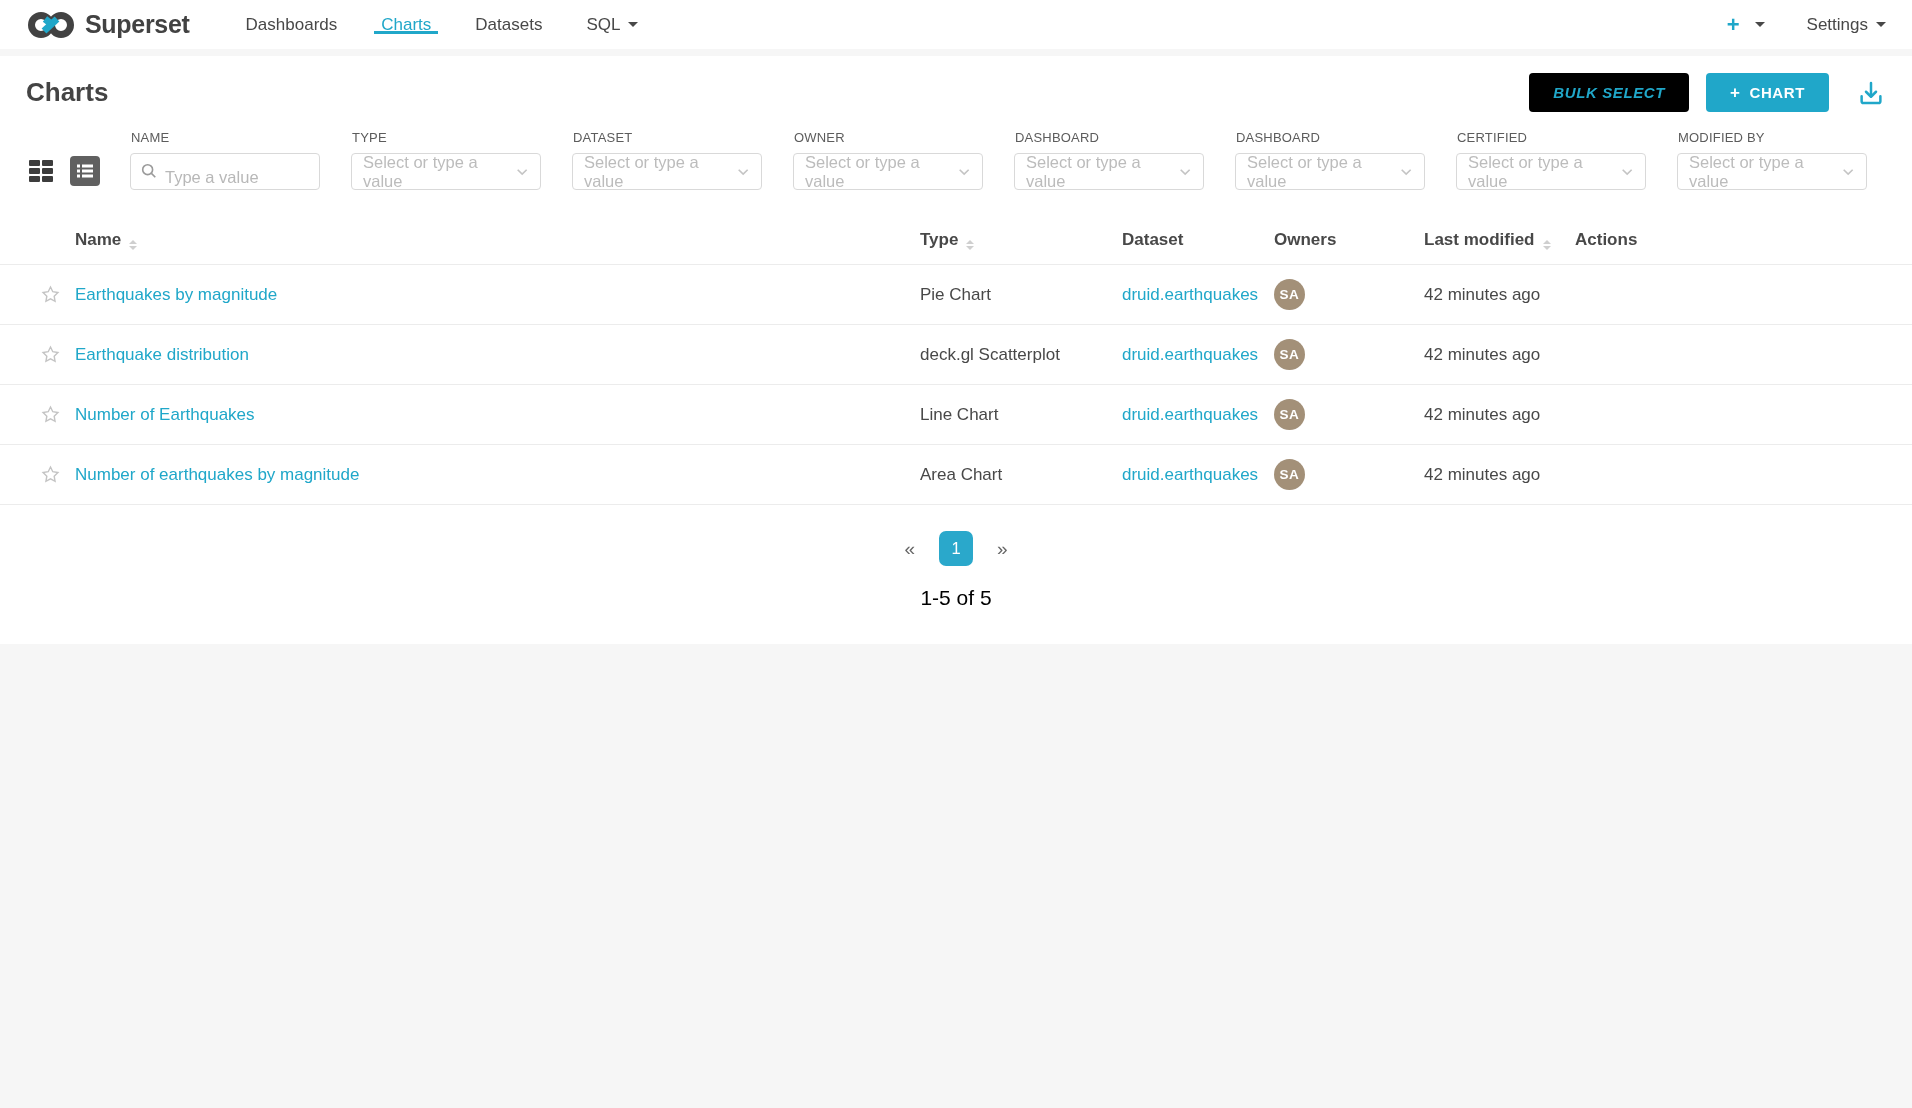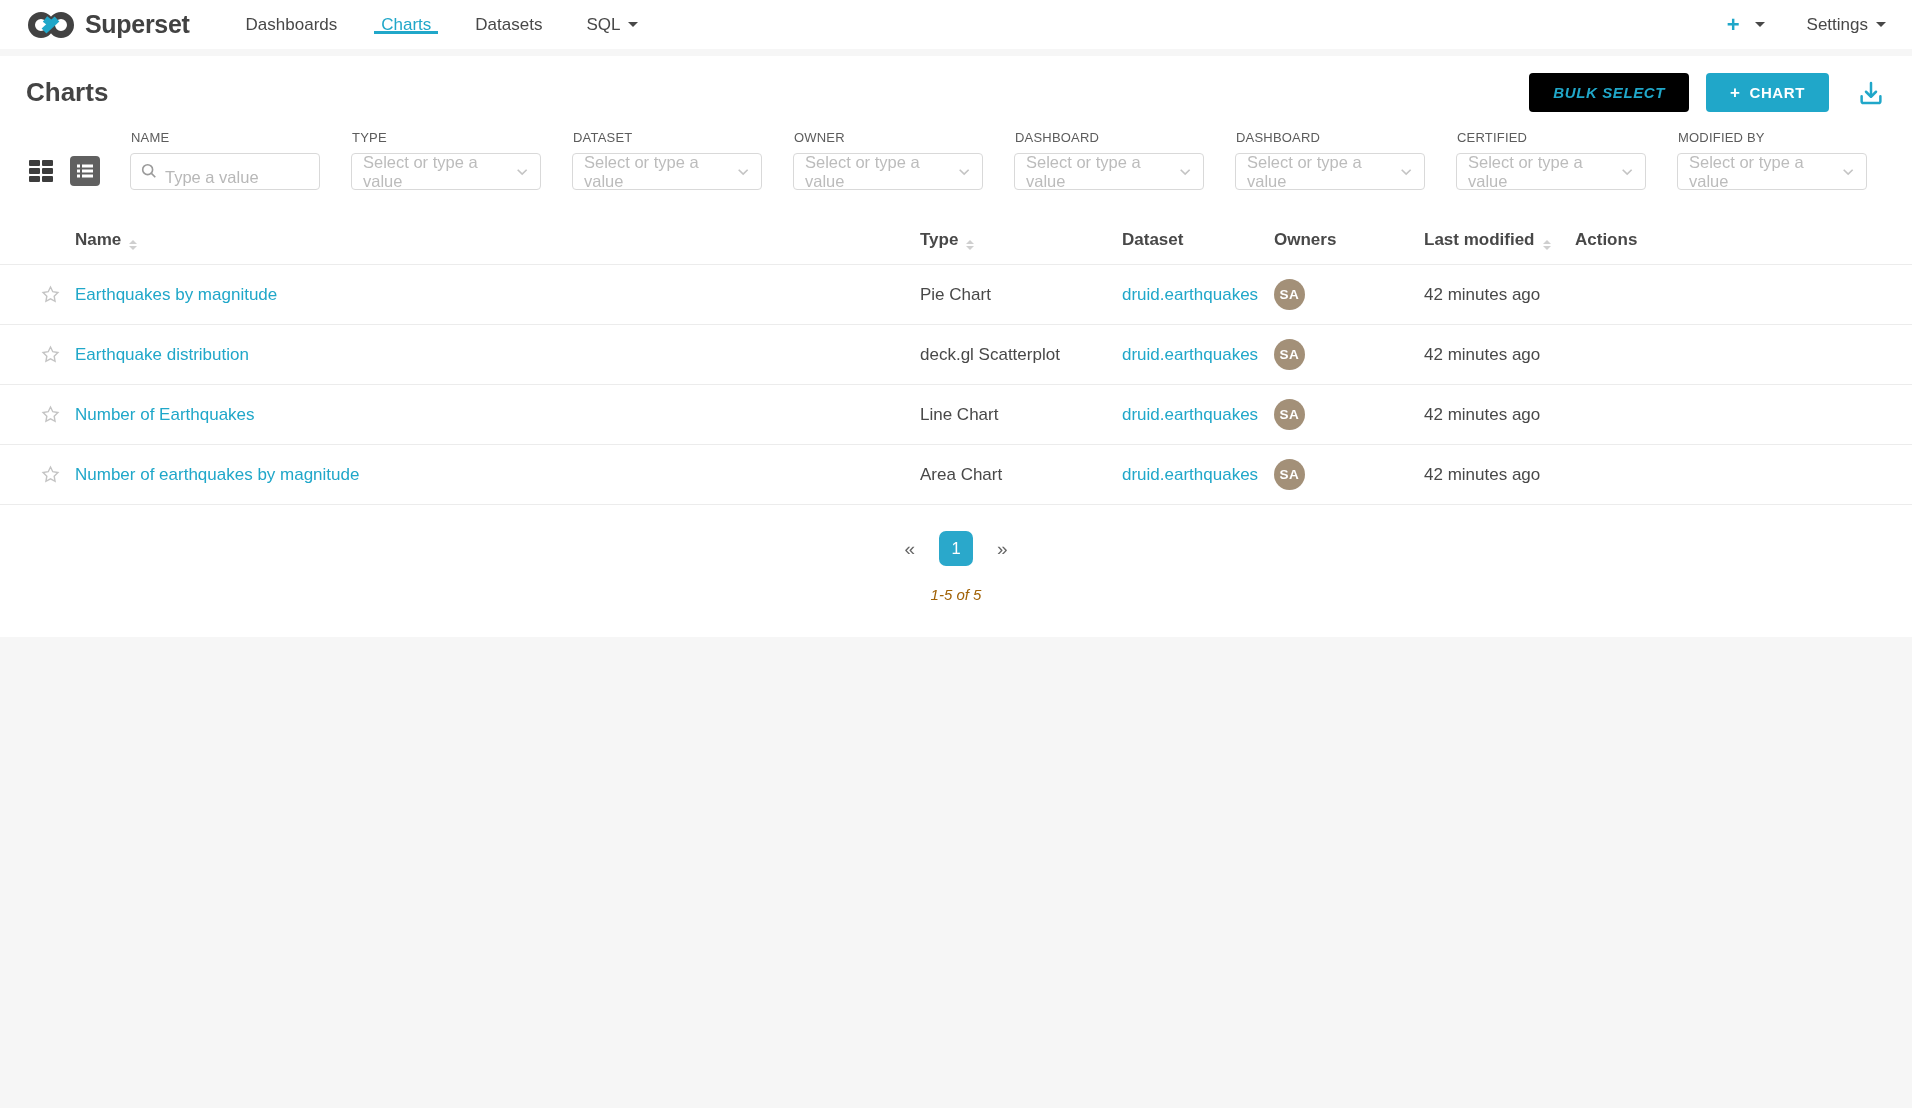--- a/index.html
+++ b/index.html
@@ -85,21 +85,21 @@
   }
   .star-btn { background:none; border:none; cursor:pointer; display:flex; align-items:center; }
   
   .pager-wrap { background:#fff; padding:26px 0 34px 0; text-align:center; }
   .pager { display:inline-flex; align-items:center; gap:14px; }
   .pg-arrow { color:#666; font-size:19px; padding:4px 10px; cursor:pointer; background:none; border:none; font-family:inherit; }
   .pg-num {
     min-width:34px; height:35px; line-height:35px; background:#2AA8CB; color:#fff;
     border-radius:7px; font-size:16.5px; cursor:pointer; border:none; font-family:inherit; padding:0 6px;
   }
-  .pager-summary { margin-top:20px; color:#a16207; font-size:15px;font-style:italic; }
+  .pager-summary { margin-top:20px; color:#000000; font-size:21px; }
   .bottom-fill { height:520px; background:#F6F6F6; }
 </style>
 </head>
 <body>
 
 <div class="header">
   <div class="brand">
     <svg width="50" height="30" viewBox="0 0 50 30">
       <circle cx="15" cy="15" r="9.5" fill="none" stroke="#424242" stroke-width="7"></circle>
       <circle cx="35" cy="15" r="9.5" fill="none" stroke="#424242" stroke-width="7"></circle>

